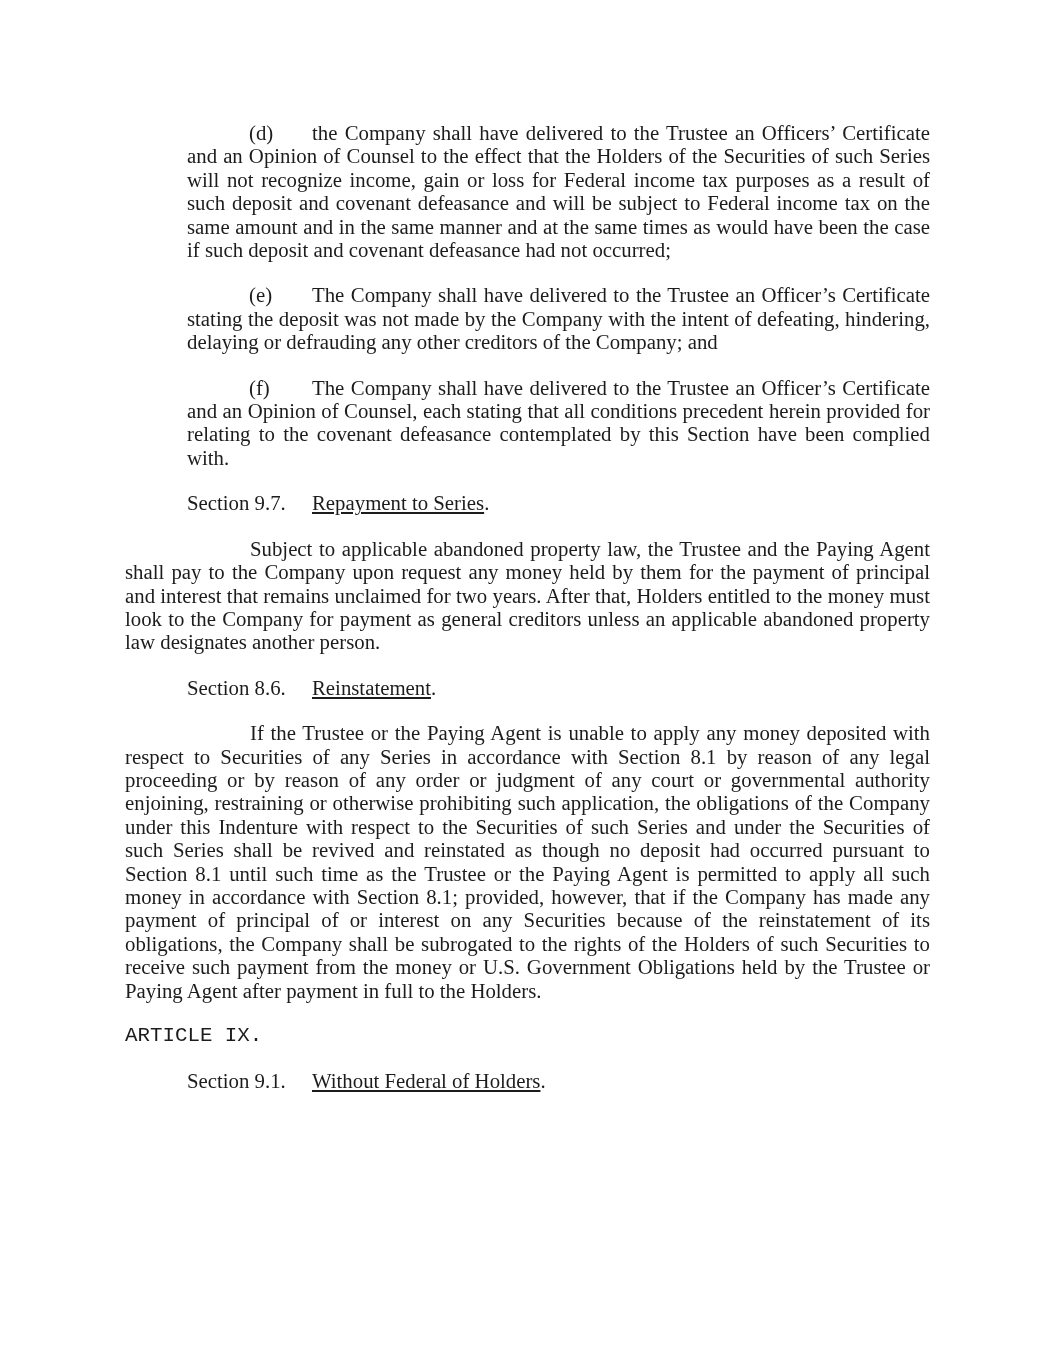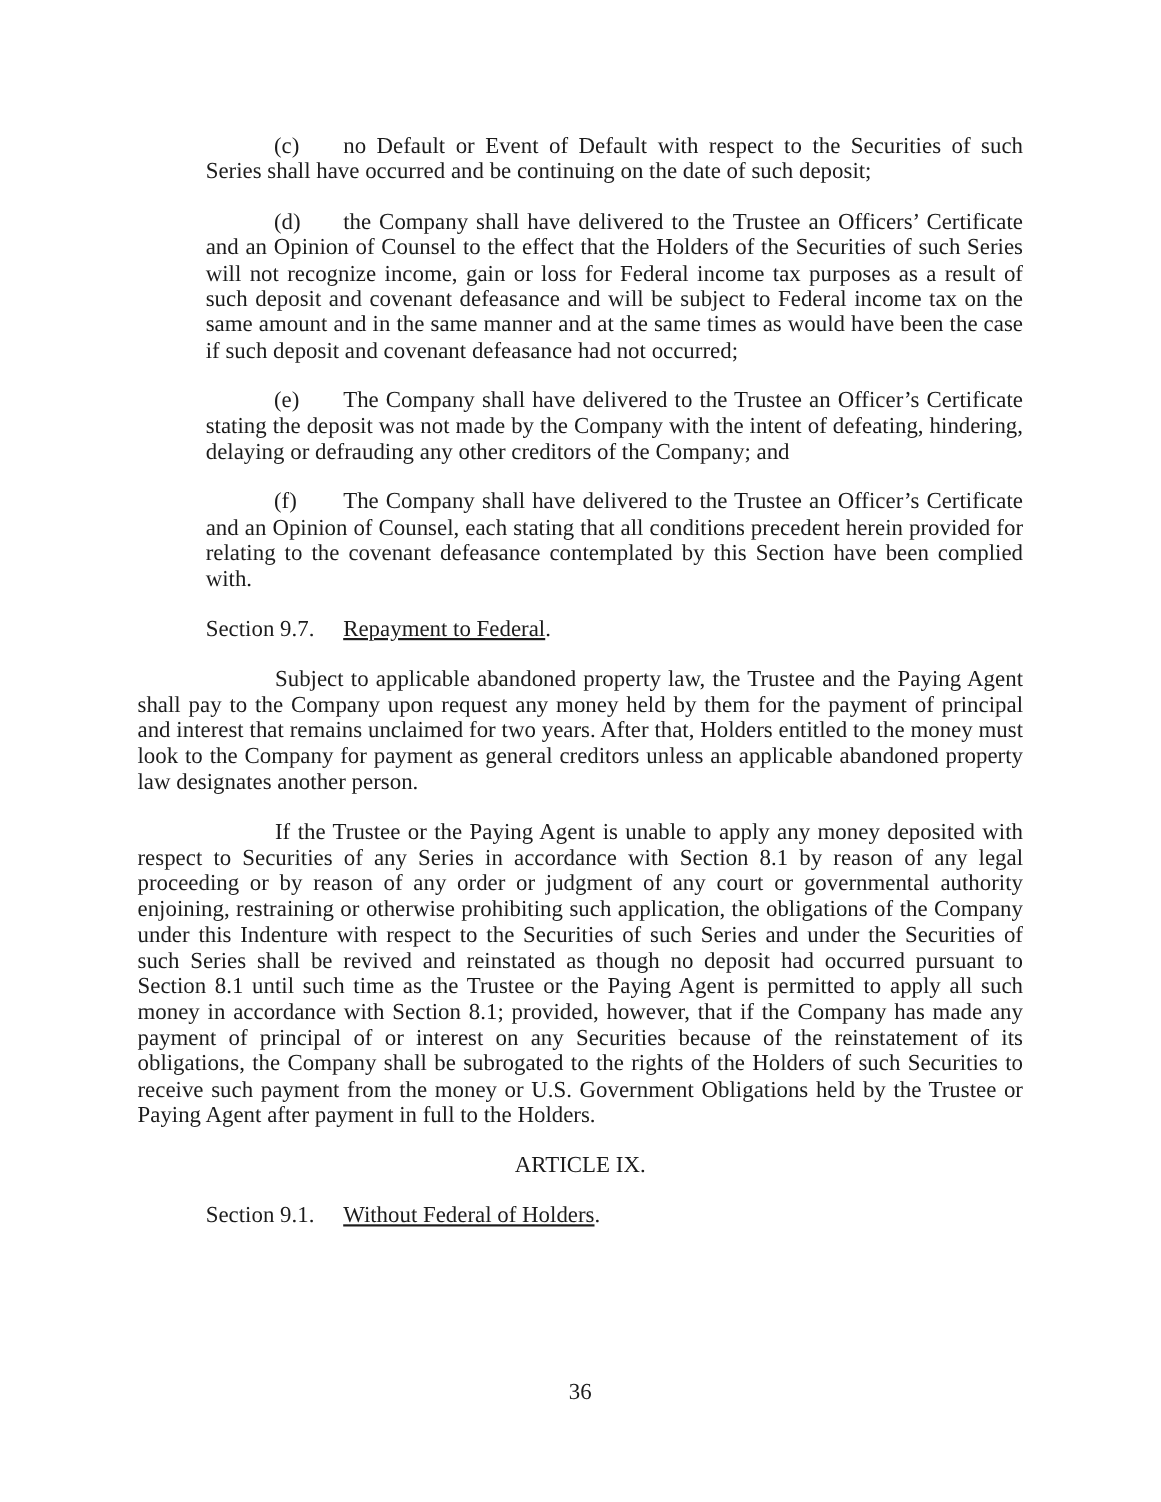--- a/index.html
+++ b/index.html
@@ -47,51 +47,51 @@
   .stitle {
     text-decoration: underline;
   }
   .u {
   }
   
   .bodypara {
     text-indent: 125px;
   }
   .article {
-    text-align: center;
+    text-align: left;
     text-indent: 0;
+    font-family: Liberation Mono, monospace;
   }
   .footer {
     position: absolute;
     left: 0;
     right: 0;
     top: 1254px;
     text-align: center;
   }
 </style>
 </head>
 <body>
 
 <div class="page">
 
-  <p class="clause"><span class="clabel">(c)</span><span>no Default or Event of Default with respect to the Securities of such Series shall have occurred and be continuing on the date of such deposit;</span></p>
 
   <p class="clause"><span class="clabel">(d)</span><span>the Company shall have delivered to the Trustee an Officers’ Certificate and an Opinion of Counsel to the effect that the Holders of the Securities of such Series will not recognize income, gain or loss for Federal income tax purposes as a result of such deposit and covenant defeasance and will be subject to Federal income tax on the same amount and in the same manner and at the same times as would have been the case if such deposit and covenant defeasance had not occurred;</span></p>
 
   <p class="clause"><span class="clabel">(e)</span><span>The Company shall have delivered to the Trustee an Officer’s Certificate stating the deposit was not made by the Company with the intent of defeating, hindering, delaying or defrauding any other creditors of the Company; and</span></p>
 
   <p class="clause"><span class="clabel">(f)</span><span>The Company shall have delivered to the Trustee an Officer’s Certificate and an Opinion of Counsel, each stating that all conditions precedent herein provided for relating to the covenant defeasance contemplated by this Section have been complied with.</span></p>
 
-  <p class="sechead"><span class="slabel">Section 9.7.</span><span class="stitle">Repayment to Federal</span><span>.</span></p>
+  <p class="sechead"><span class="slabel">Section 9.7.</span><span class="stitle">Repayment to Series</span><span>.</span></p>
 
   <p class="bodypara">Subject to applicable abandoned property law, the Trustee and the Paying Agent shall pay to the Company upon request any money held by them for the payment of principal and interest that remains unclaimed for two years.  After that, Holders entitled to the money must look to the Company for payment as general creditors unless an applicable abandoned property law designates another person.</p>
 
+  <p class="sechead"><span class="slabel">Section 8.6.</span><span class="stitle">Reinstatement</span><span>.</span></p>
 
   <p class="bodypara"><span>If the Trustee or the Paying Agent is unable to apply any money deposited with respect to Securities of any Series in accordance with Section 8.1 by reason of any legal proceeding or by reason of any order or judgment of any court or governmental authority enjoining, restraining or otherwise prohibiting such application, the obligations of the Company under this Indenture with respect to the Securities of such Series and under the Securities of such Series shall be revived and reinstated as though no deposit had occurred pursuant to Section 8.1 until such time as the Trustee or the Paying Agent is permitted to apply all such money in accordance with Section 8.1; </span><span class="u">provided</span><span>, </span><span class="u">however</span><span>, that if the Company has made any payment of principal of or interest on any Securities because of the reinstatement of its obligations, the Company shall be subrogated to the rights of the Holders of such Securities to receive such payment from the money or U.S. Government Obligations held by the Trustee or Paying Agent after payment in full to the Holders.</span></p>
 
   <p class="article"><span>ARTICLE IX.</span><br></p>
 
   <p class="sechead"><span class="slabel">Section 9.1.</span><span class="stitle">Without Federal of Holders</span><span>.</span></p>
 
 
-  <div class="footer">36</div>
 
 </div>
 
 </body></html>

